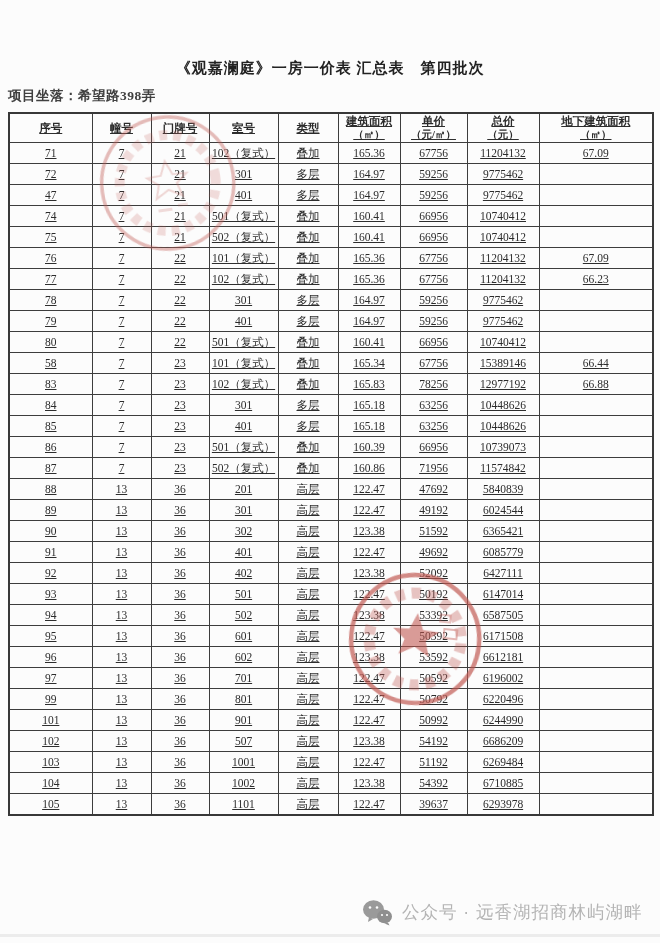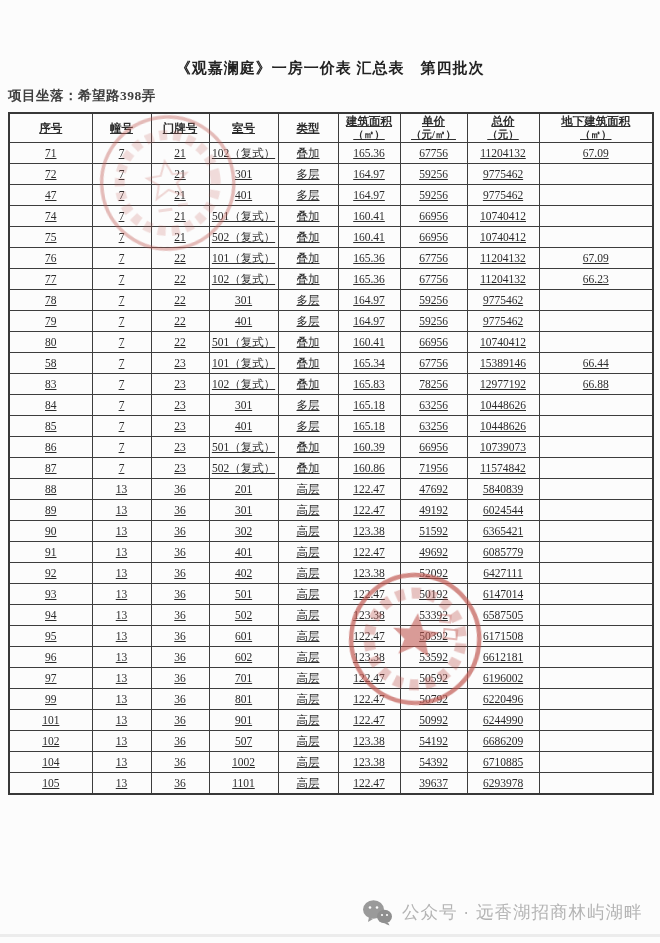--- a/index.html
+++ b/index.html
@@ -419,20 +419,31 @@
         <td>13</td>
         <td>36</td>
         <td>507</td>
         <td>高层</td>
         <td>123.38</td>
         <td>54192</td>
         <td>6686209</td>
         <td></td>
       </tr>
       <tr>
+        <td>103</td>
+        <td>13</td>
+        <td>36</td>
+        <td>1001</td>
+        <td>高层</td>
+        <td>122.47</td>
+        <td>51192</td>
+        <td>6269484</td>
+        <td></td>
+      </tr>
+      <tr>
         <td>104</td>
         <td>13</td>
         <td>36</td>
         <td>1002</td>
         <td>高层</td>
         <td>123.38</td>
         <td>54392</td>
         <td>6710885</td>
         <td></td>
       </tr>

